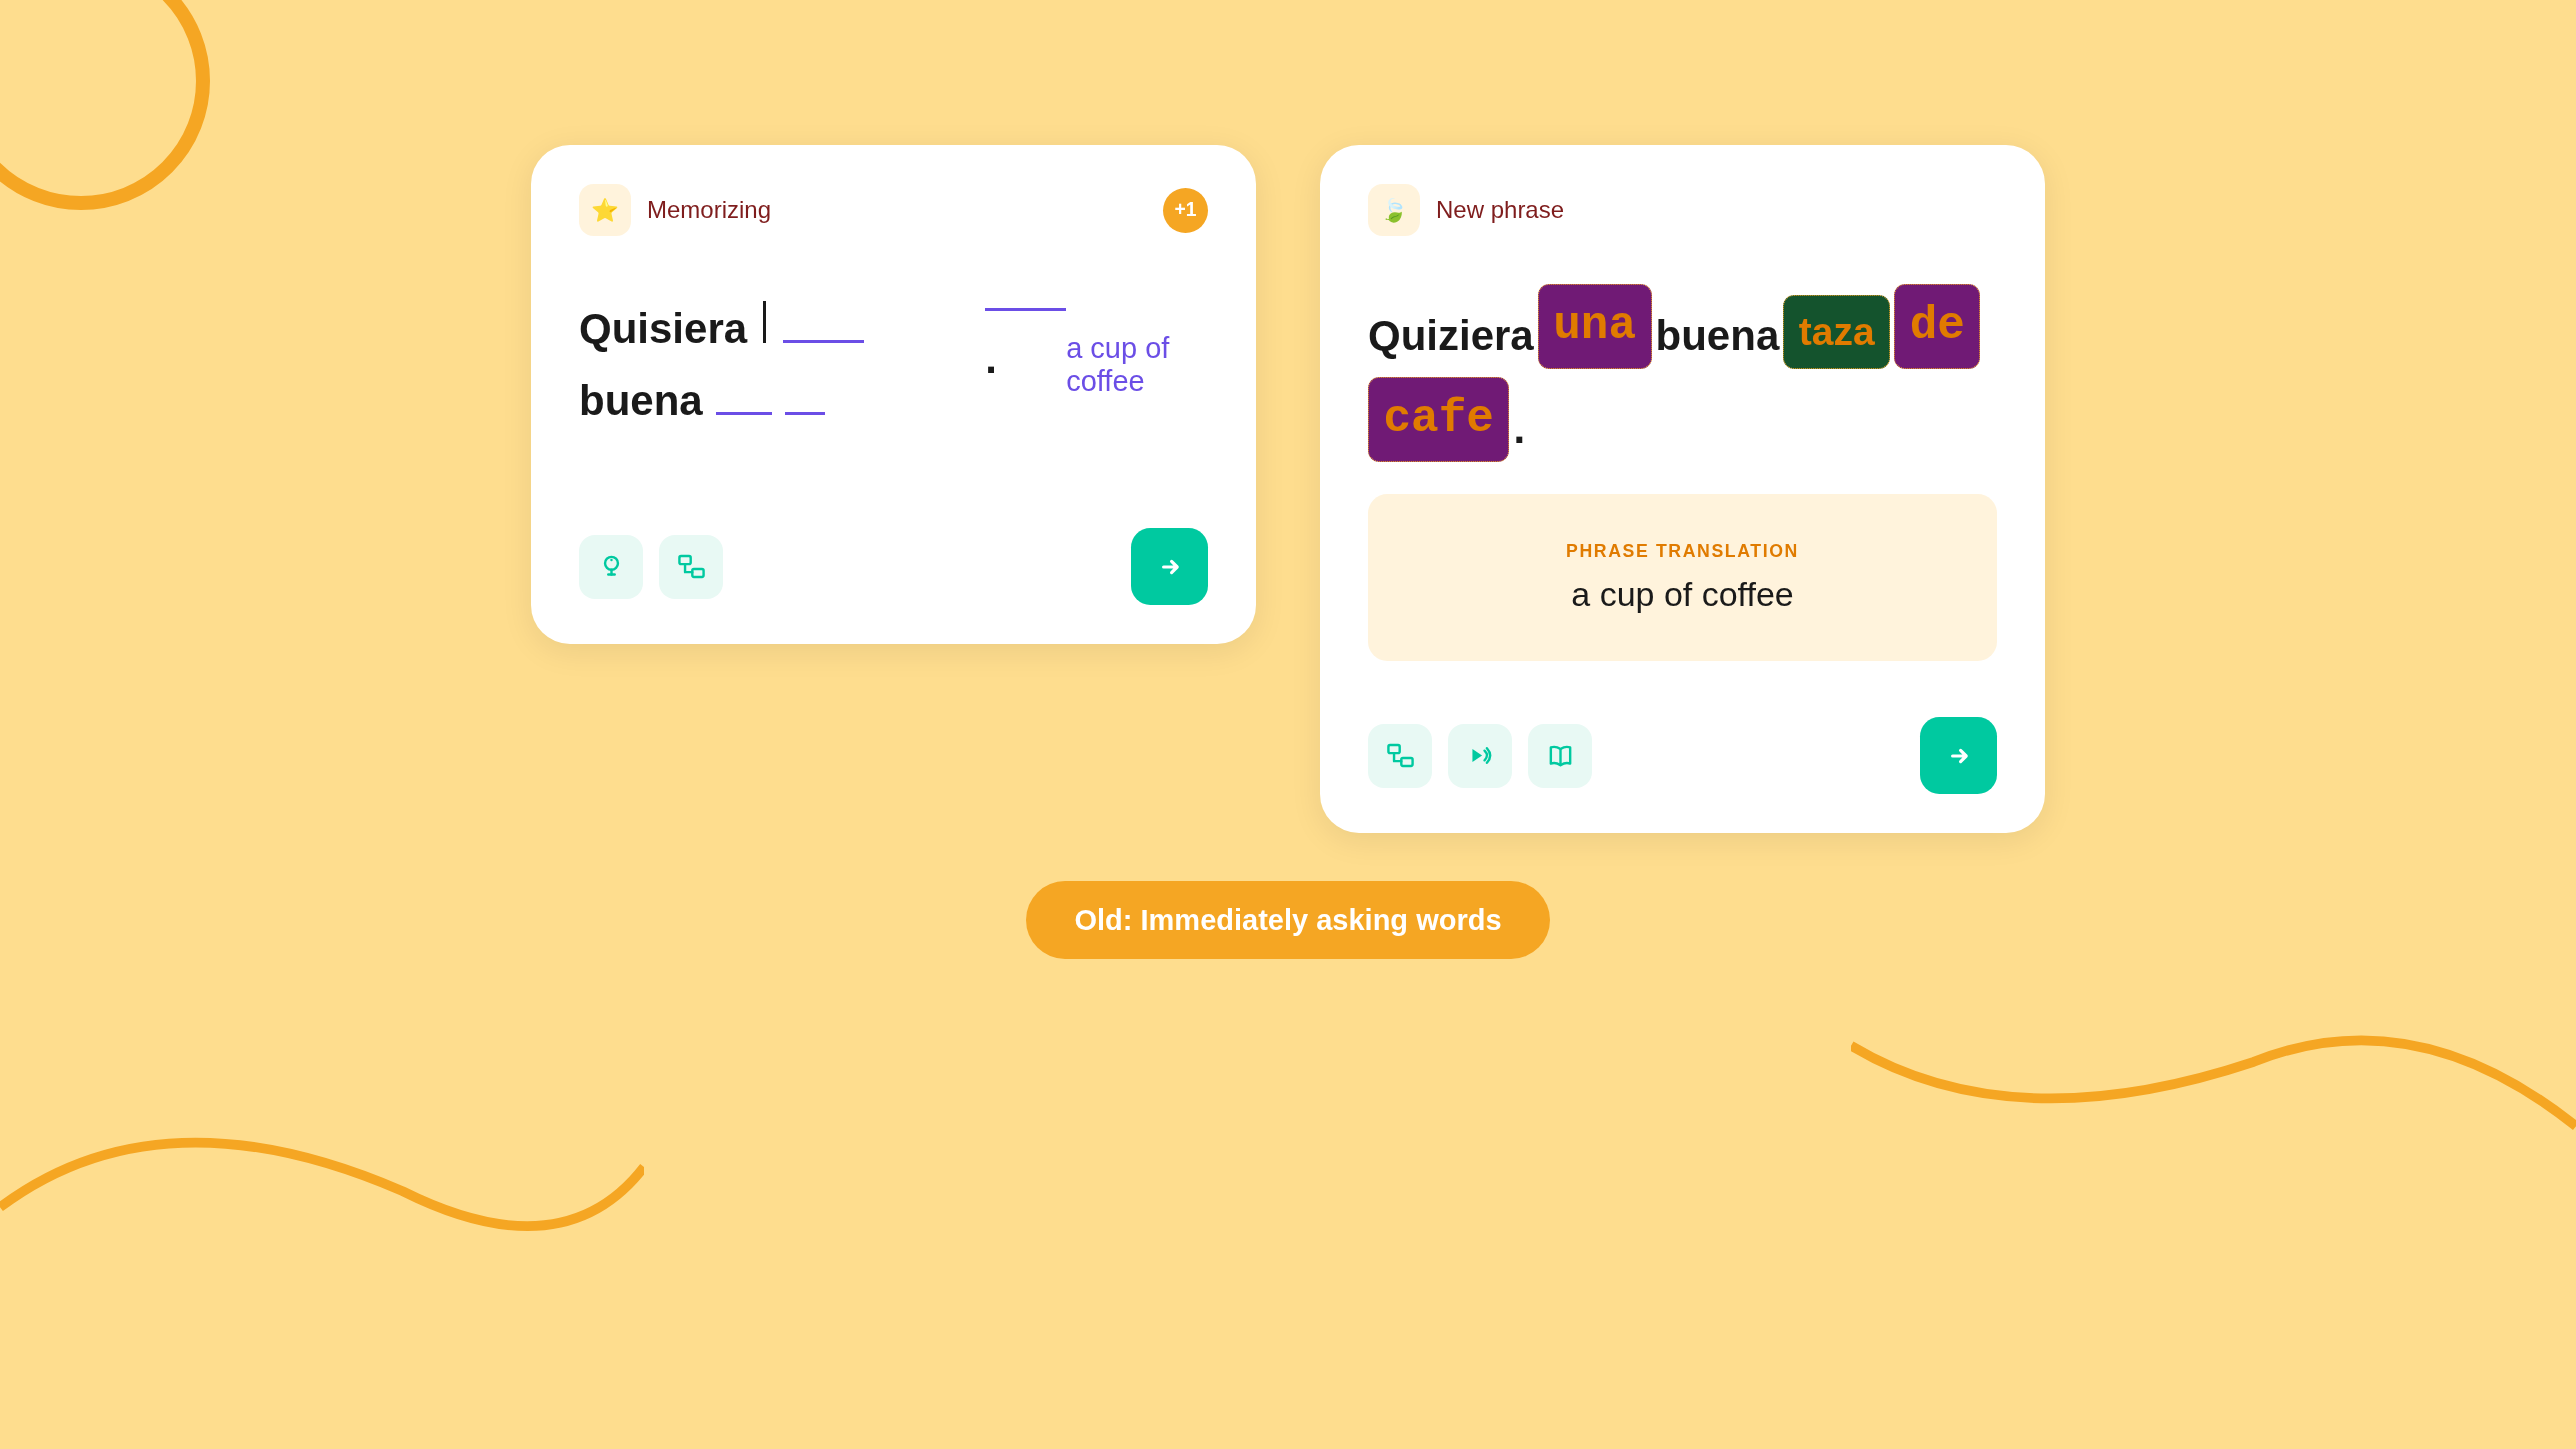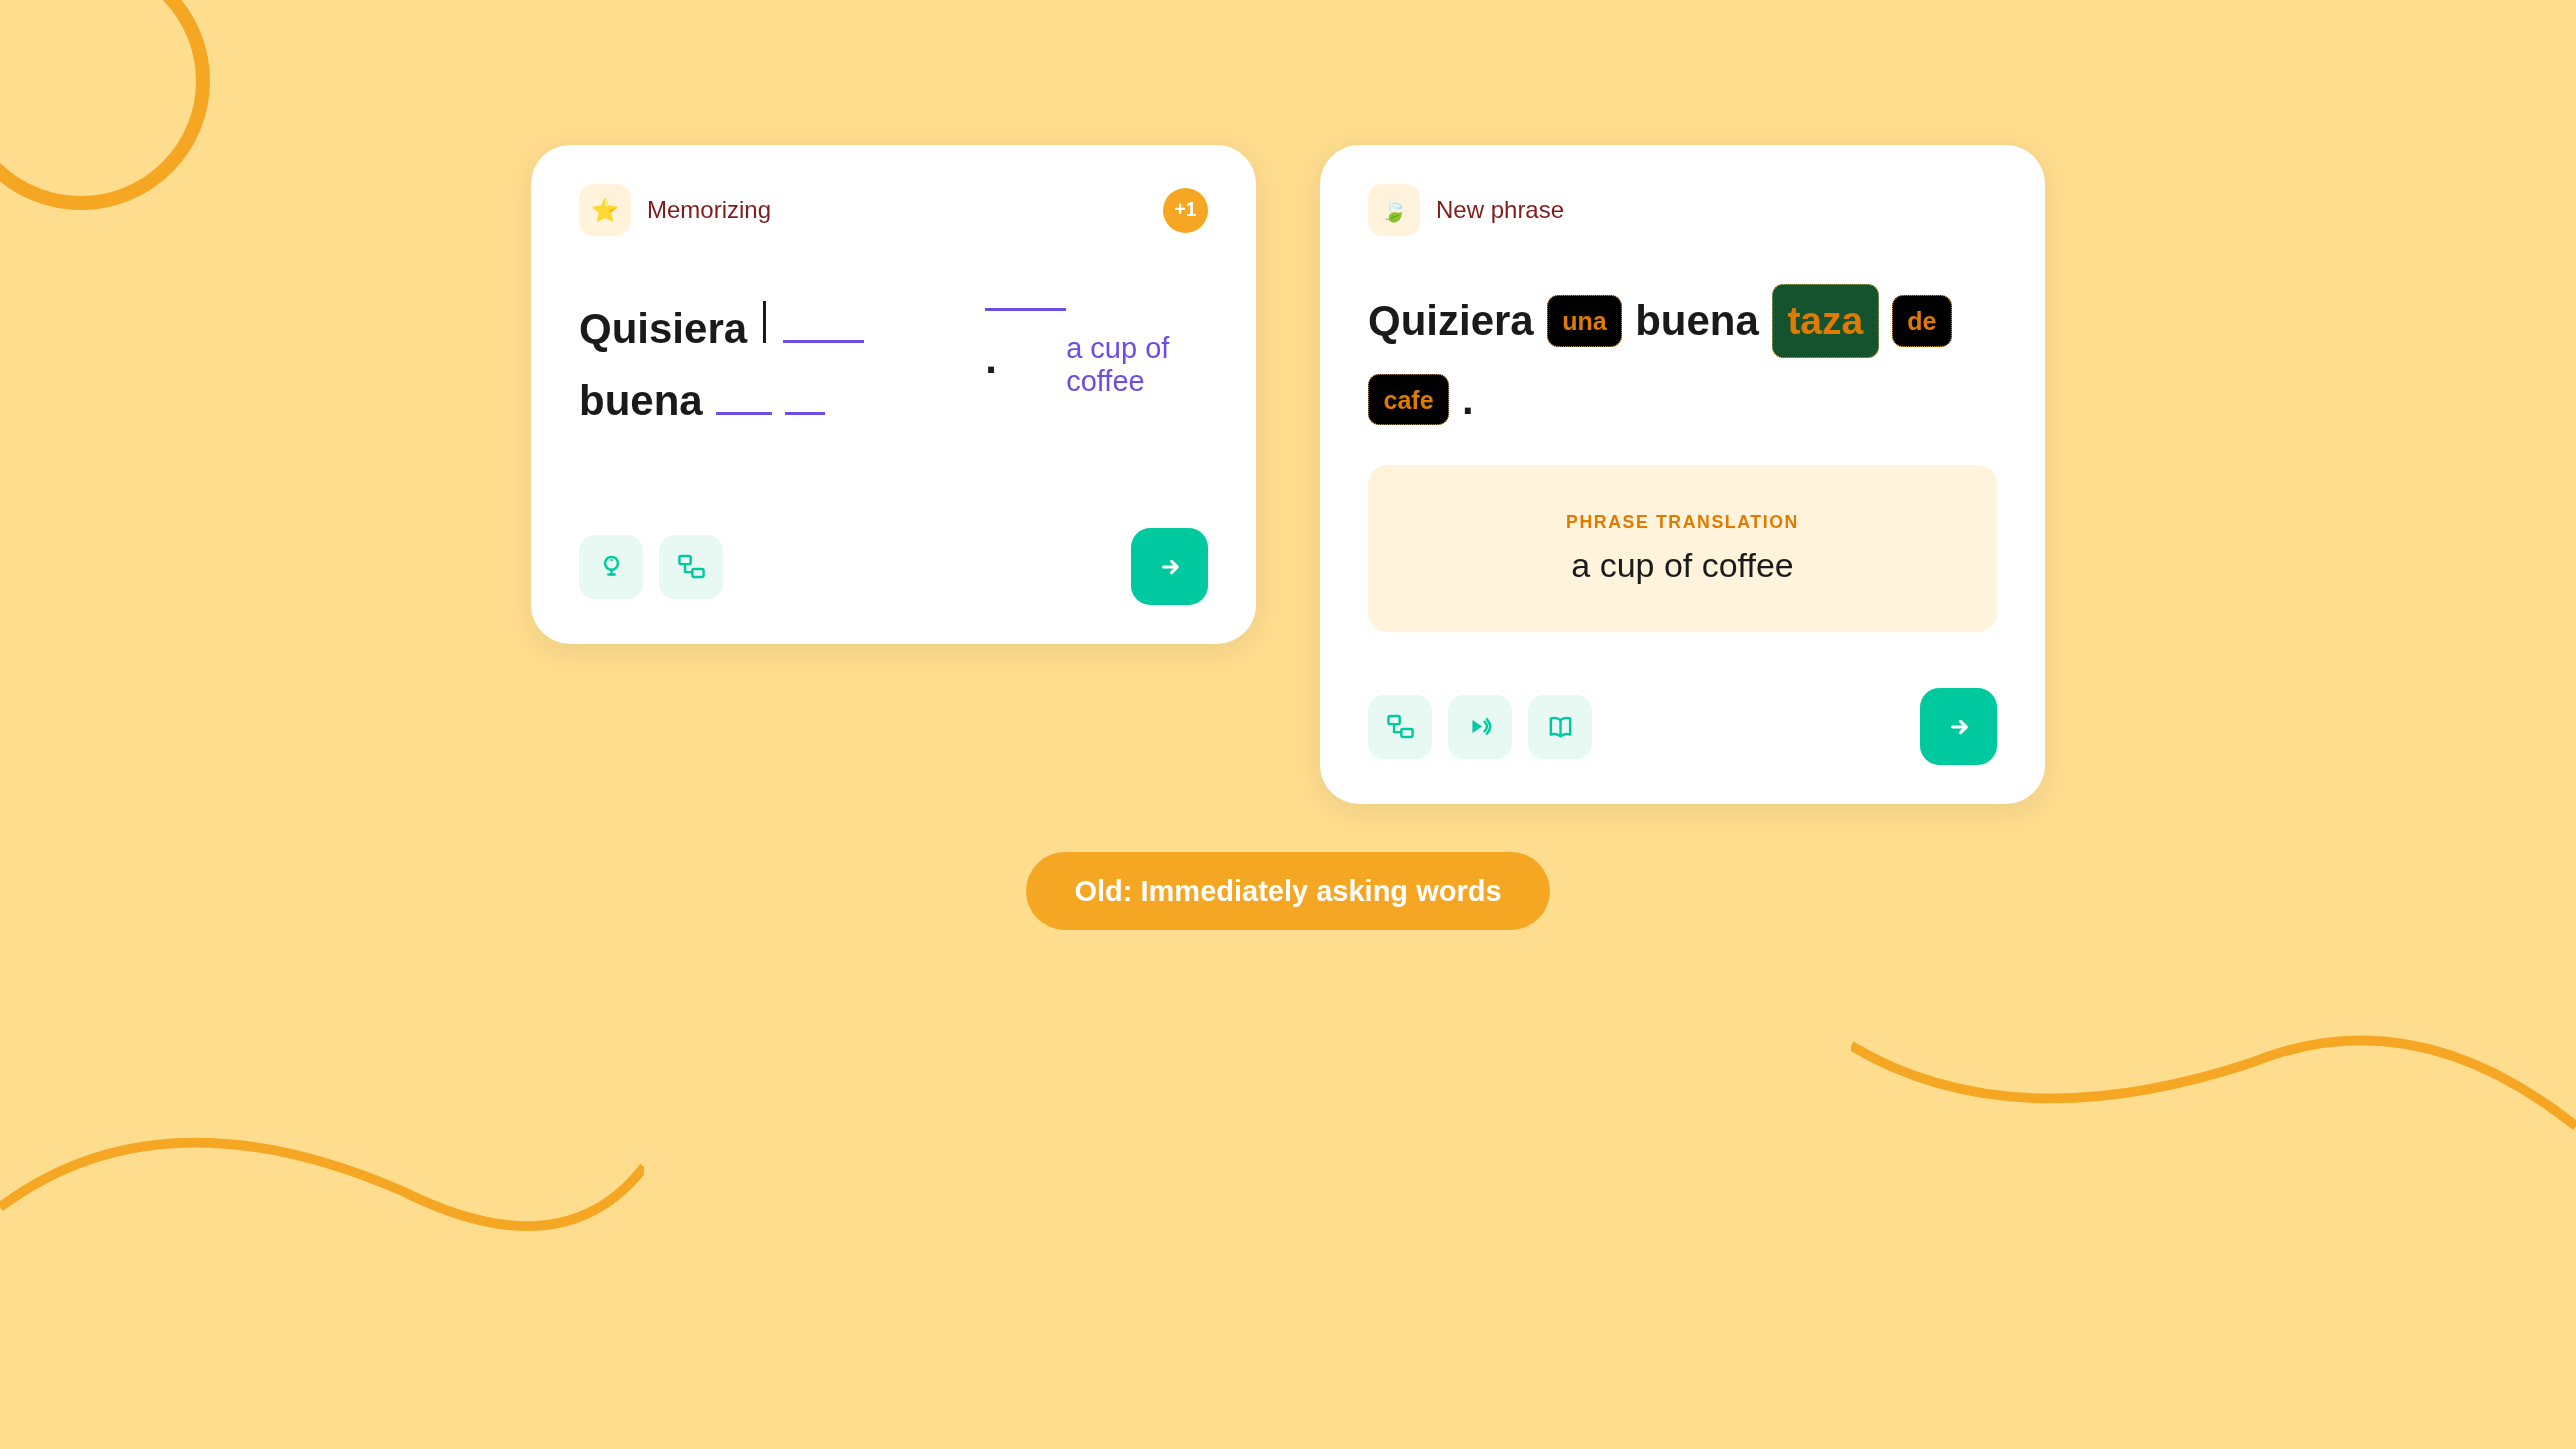--- a/index.html
+++ b/index.html
@@ -182,35 +182,36 @@
       flex: 1;
       display: flex;
       flex-direction: column;
     }
 
     .phrase-sentence {
       font-size: 42px;
       font-weight: 700;
       color: #1a1a1a;
       display: flex;
-      align-items: center;
-      gap: 13px;
+      align-items: flex-end;
+      gap: 4px;
       flex-wrap: wrap;
       line-height: 1.6;
       margin-bottom: 24px;
     }
 
     .word-tag {
-      background: #000000;
+      background: #701a75;
       border: 1.6px dotted #F5A623;
       border-radius: 11.3px;
       padding: 4.8px 14.5px;
       color: #E07B00;
       font-weight: 700;
-      font-size: 25px;
+      font-size: 46px;
+      font-family: Liberation Mono, monospace;
     }
 
     .word-tag-highlight {
       background: #14532d;
       border: 1.6px dotted #F5A623;
       border-radius: 11.3px;
       padding: 4.8px 14.5px;
       color: #E07B00;
       font-weight: 700;
       font-size: 39px;

